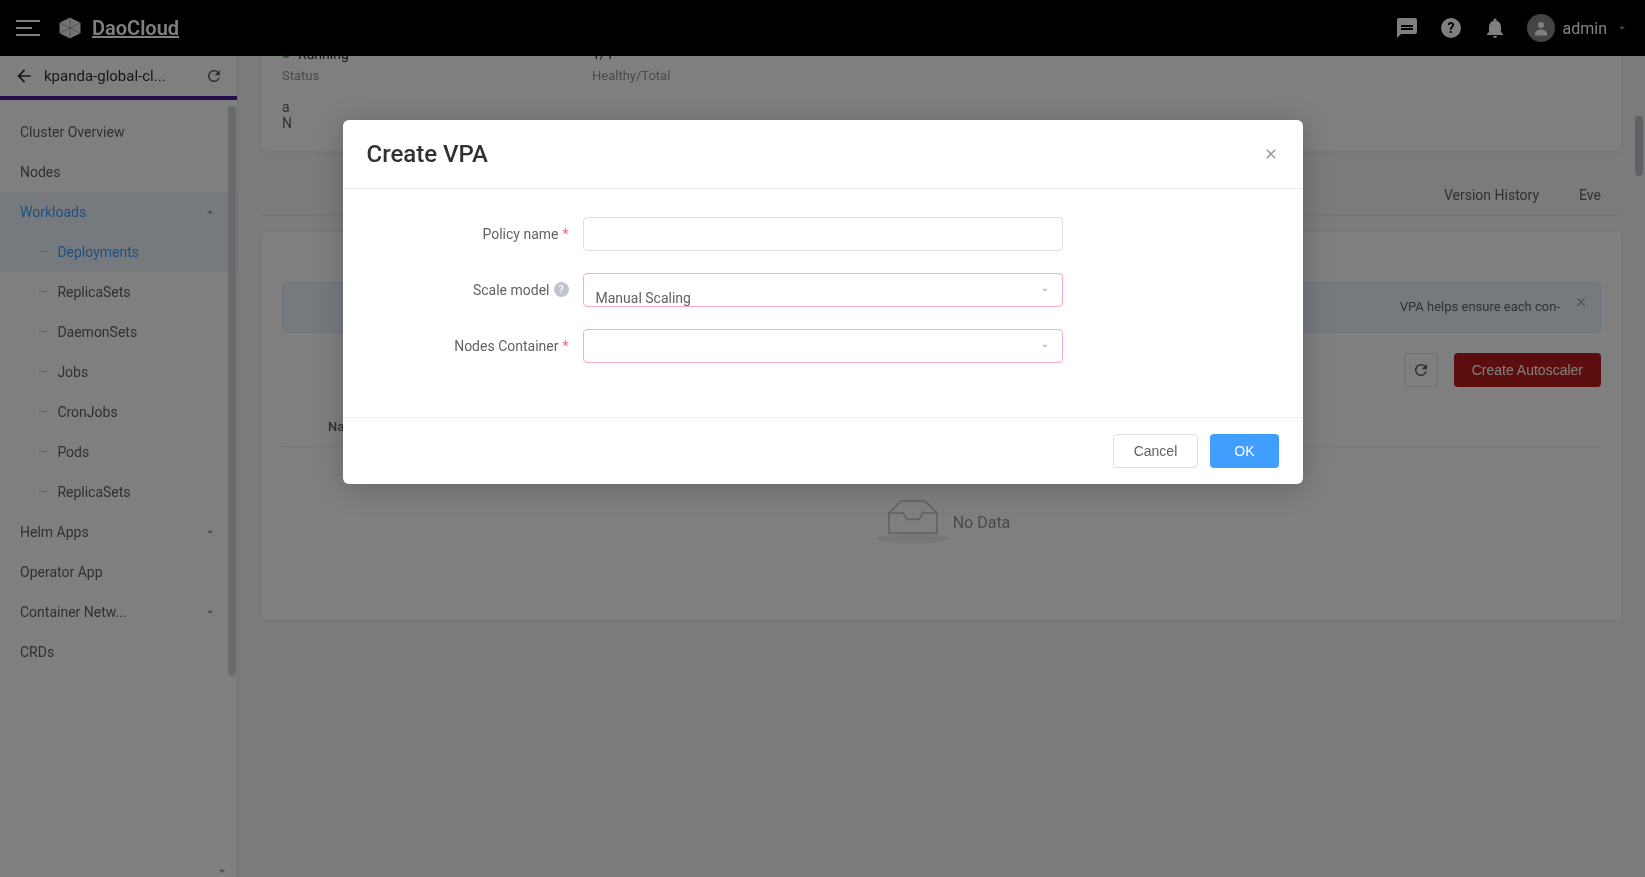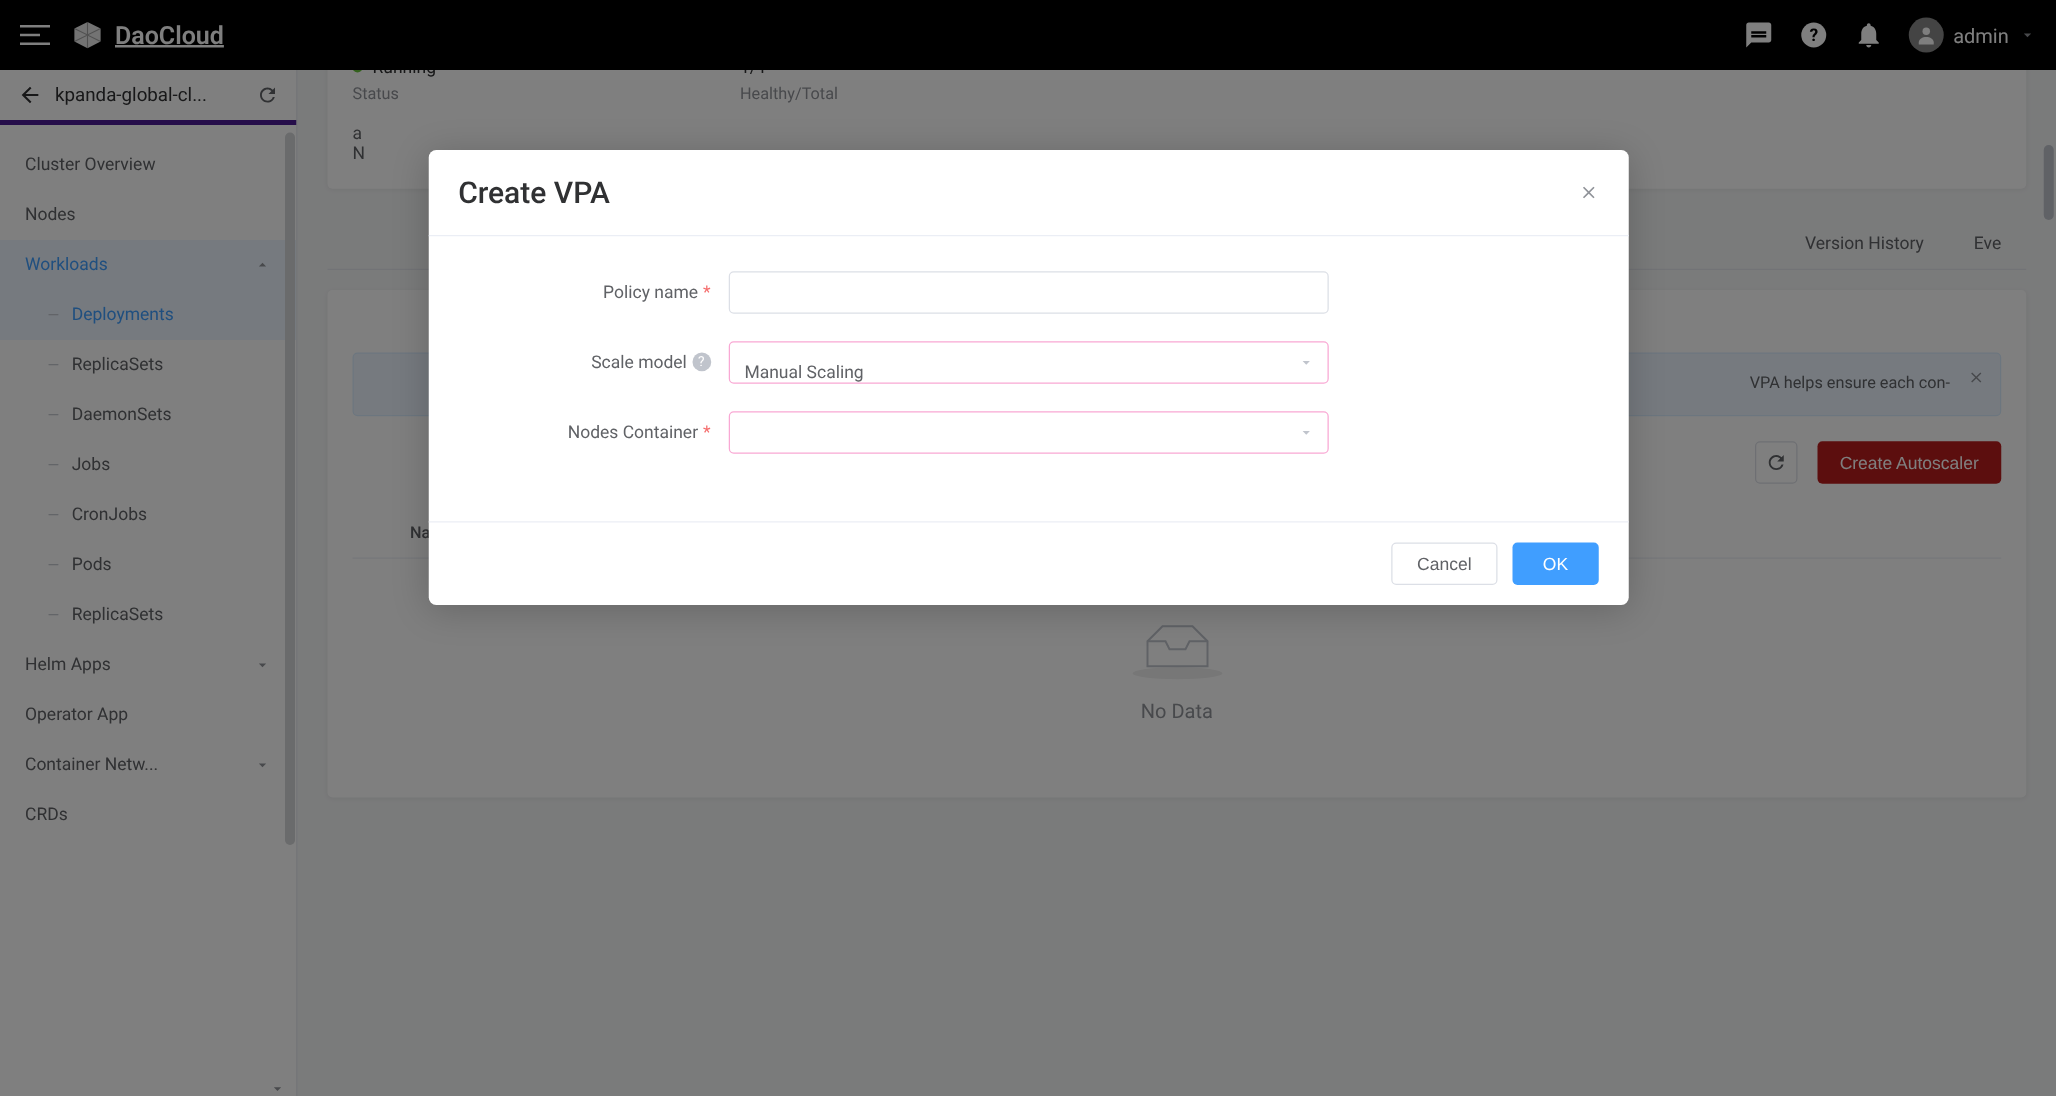--- a/index.html
+++ b/index.html
@@ -55,21 +55,21 @@
     .reload-btn { width: 34px; height: 34px; border: 1px solid #dcdfe6; border-radius: 4px; display: flex; align-items: center; justify-content: center; cursor: pointer; color: #606266; }
     .create-btn { height: 34px; padding: 0 18px; background: #b91c1c; color: #fff; border: none; border-radius: 4px; font-size: 14px; cursor: pointer; }
 
     .table { width: 100%; }
     .table-header { display: flex; border-bottom: 1px solid #ebeef5; padding: 12px 16px; background: #fff; }
     .th { font-size: 13px; color: #606266; font-weight: 500; display: flex; align-items: center; gap: 4px; }
     .th1 { flex: 0 0 370px; padding-left: 30px; }
     .th2 { flex: 0 0 370px; }
     .th3 { flex: 1; }
     .th4 { width: 60px; }
-    .empty { display: flex; flex-direction: column; align-items: center; justify-content: center; padding: 40px 0; color: #909399; }
+    .empty { display: flex; flex-direction: row; align-items: center; justify-content: center; padding: 40px 0; color: #909399; }
     .empty-icon { width: 80px; height: 60px; margin-bottom: 12px; }
 
     
     .modal-overlay { position: absolute; inset: 0; background: rgba(0,0,0,0.5); display: flex; align-items: flex-start; justify-content: center; padding-top: 120px; z-index: 100; }
     .modal { width: 960px; background: #fff; border-radius: 6px; box-shadow: 0 4px 30px rgba(0,0,0,0.2); }
     .modal-header { padding: 20px 24px; border-bottom: 1px solid #ebeef5; display: flex; justify-content: space-between; align-items: center; }
     .modal-title { font-size: 24px; color: #303133; font-weight: 500; }
     .modal-close { cursor: pointer; color: #909399; width: 16px; height: 16px; }
     .modal-body { padding: 28px 40px 32px 40px; }
     .form-row { display: flex; align-items: center; margin-bottom: 22px; }

